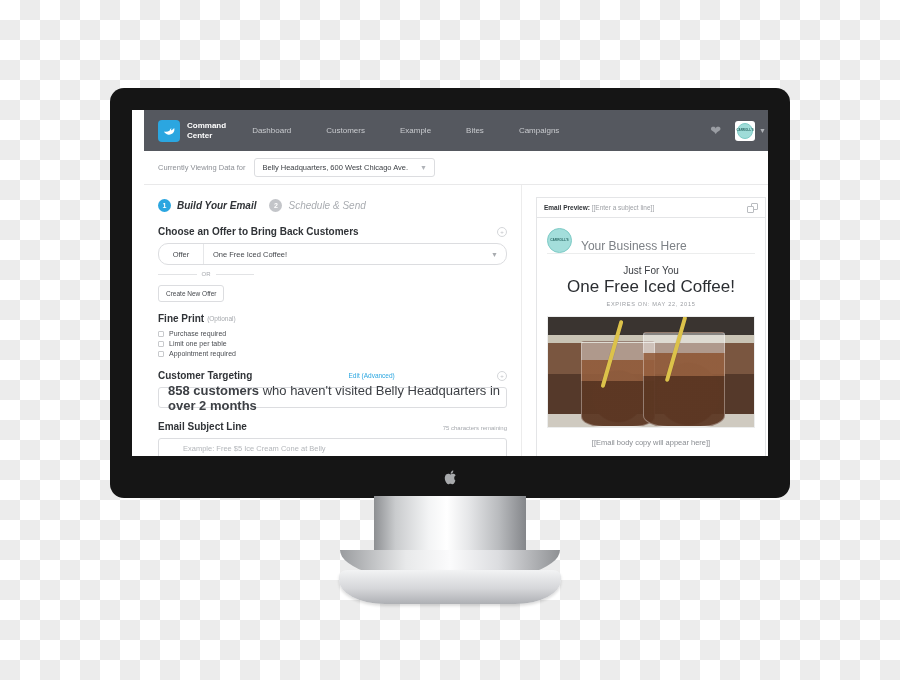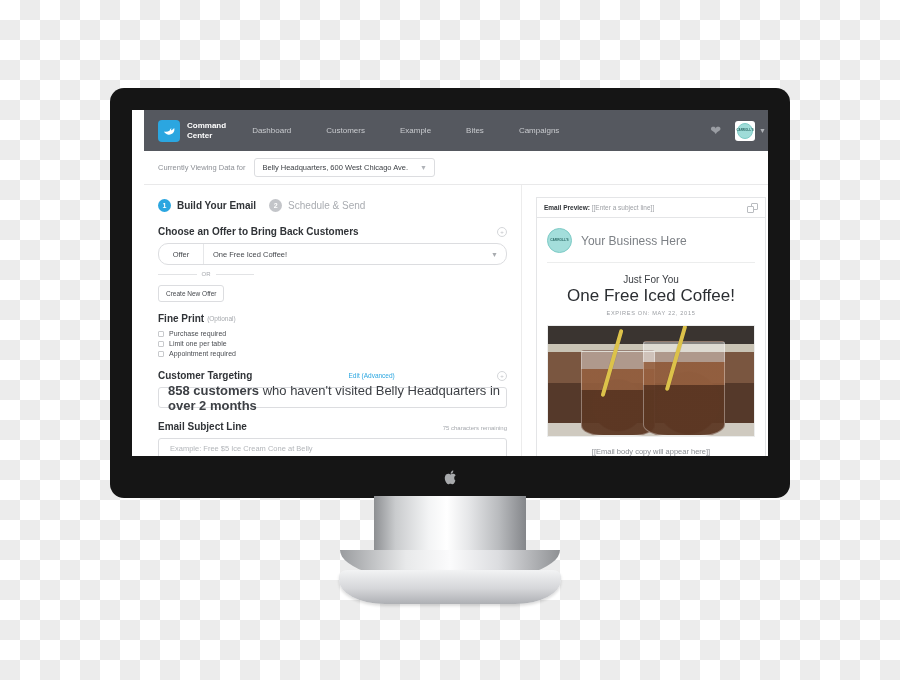--- a/index.html
+++ b/index.html
@@ -99,21 +99,21 @@
   
   .left { width:378px; padding:14px 14px 0 14px; border-right:1px solid #ececec; }
   .steps { display:flex; align-items:center; gap:13px; margin-bottom:14px; }
   .step { display:flex; align-items:center; gap:6px; }
   .step-num {
     width:13px; height:13px; border-radius:50%; color:#fff; font-size:7px;
     display:flex; align-items:center; justify-content:center; font-weight:bold;
   }
   .step-num.on { background:#2ba6e0; }
   .step-num.off { background:#c3c5c9; }
-  .step-lbl { font-size:10px; font-weight:bold; color:#303337; }
+  .step-lbl { font-size:10px; font-weight:bold; color:#303337;font-style:italic; }
   .step-lbl.dim { color:#a9acb1; font-weight:normal; }
 
   .sec-head { display:flex; align-items:center; margin-bottom:6px; }
   .sec-title { font-size:10px; font-weight:bold; color:#303337; }
   .sec-opt { font-size:6.5px; color:#a6a9ae; font-weight:normal; margin-left:3px; }
   .info-dot {
     margin-left:auto; width:10px; height:10px; border-radius:50%;
     border:1px solid #d5d7da; color:#c1c3c7; font-size:6px;
     display:flex; align-items:center; justify-content:center;
   }
@@ -147,42 +147,42 @@
     border:1px solid #dcdde0; border-radius:3px; height:21px;
     display:flex; align-items:center; padding-left:9px;
     font-size:13px; color:#3d4045; margin-bottom:13px;justify-content:flex-end;
   }
   .targ-box b { font-weight:bold; }
 
   .subj-head { display:flex; align-items:baseline; margin-bottom:6px; }
   .subj-count { margin-left:auto; font-size:6px; color:#a6a9ae; }
   .subj-input {
     border:1px solid #dcdde0; border-radius:3px; height:21px;
-    display:flex; align-items:center; padding-left:11px;
+    display:flex; align-items:center; padding-left:24px;
     font-size:7.5px; color:#b3b6ba; margin-bottom:8px;
   }
 
   
   .right { flex:1; padding:12px 14px 0 14px; background:#fff; }
   .pv-head {
     display:flex; align-items:center; border:1px solid #e4e5e7;
     border-bottom:none; height:20px; padding:0 7px; background:#fff;
   }
   .pv-head-txt { font-size:6.5px; color:#9c9fa4; }
   .pv-head-txt b { color:#303337; font-weight:bold; }
   .copy-ico { margin-left:auto; position:relative; width:11px; height:10px; }
   .copy-ico i {
     position:absolute; width:7px; height:7px; border:1.2px solid #b9bcc0;
     border-radius:1px; background:#fff;
   }
   .copy-ico i:nth-child(1){ right:0; top:0; }
   .copy-ico i:nth-child(2){ left:0; bottom:0; }
 
   .pv-body { border:1px solid #e4e5e7; background:#fff; padding:10px 10px 0 10px; }
-  .pv-biz { display:flex; align-items:center; gap:9px; padding-bottom:9px; border-bottom:1px solid #eceded; }
+  .pv-biz { display:flex; align-items:flex-end; gap:9px; border-bottom:1px solid #eceded; }
   .pv-logo {
     width:25px; height:25px; border-radius:50%;
     background:#a3dedb; border:1.4px solid #7ecbc6;
     display:flex; align-items:center; justify-content:center;
     font-size:3.2px; color:#2c6b67; text-align:center; line-height:1.2; font-weight:bold;
   }
   .pv-biz-name { font-size:12px; color:#7d8186; }
   .pv-just { text-align:center; font-size:10px; color:#3d4045; margin-top:11px; }
   .pv-offer { text-align:center; font-size:17px; color:#2b2e32; margin-top:1px; }
   .pv-exp { text-align:center; font-size:5.6px; color:#9a9da2; letter-spacing:.7px; margin-top:4px; }

